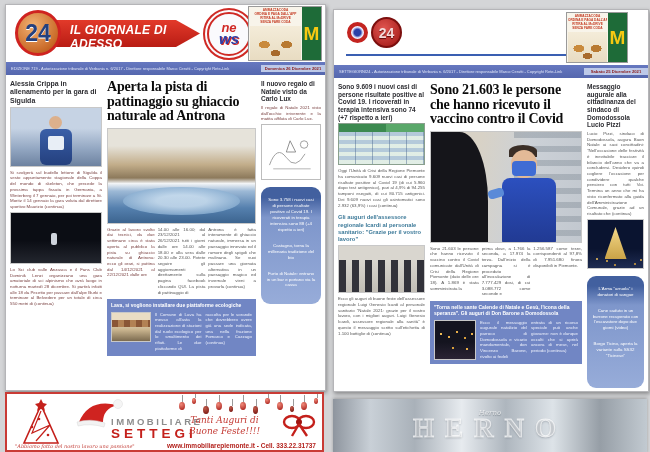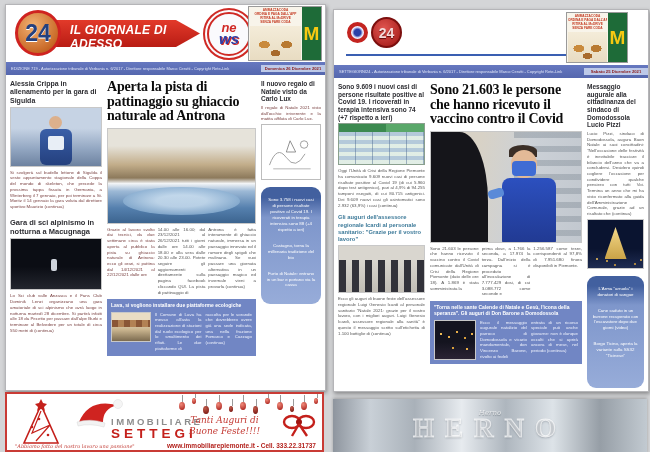--- a/index.html
+++ b/index.html
@@ -158,21 +158,20 @@
 
     <div class="content">
       <div class="colA">
         <h3 class="side-title">Alessia Crippa in allenamento per la gara di Sigulda</h3>
         <div class="ph ph-athlete">
           <div class="head"></div>
           <div class="torso"></div>
           <div class="bib"></div>
         </div>
         <p class="tiny tiny-red">Si svolgerà sul budello lettone di Sigulda il sesto appuntamento stagionale della Coppa del mondo di skeleton, che precede la prossima tappa fissata in Germania, a Winterberg il 7 gennaio, per poi terminare a St. Moritz il 14 gennaio la gara voluta dal direttore sportivo Maurizio (continua)</p>
-        <h3 class="side-title" style="margin-top:9px;font-size:7.5px;">Gara di sci alpinismo in notturna a Macugnaga</h3>
         <div class="ph ph-night">
           <div class="skier"></div>
         </div>
         <p class="tiny tiny-red">Lo Sci club valle Anzasca e il Fans Club Dominik Lenzi organizzano una gara amatoriale di sci alpinismo che avrà luogo in notturna martedì 28 dicembre. Si partirà infatti alle 18 da Pecetto per passare dall'alpe Burki e terminare al Belvedere per un totale di circa 550 metri di (continua)</p>
       </div>
 
       <div class="colB">
         <h1 class="serif-head">Aperta la pista di pattinaggio su ghiaccio naturale ad Antrona</h1>
         <div class="ph ph-rink" style="margin-top:4px;">
           <div class="ice"></div>

